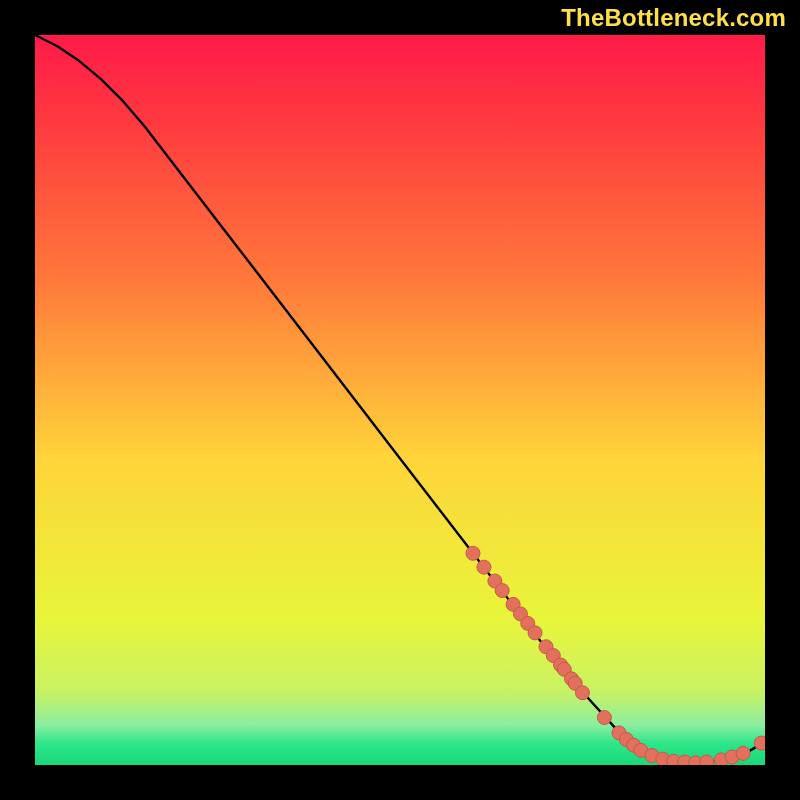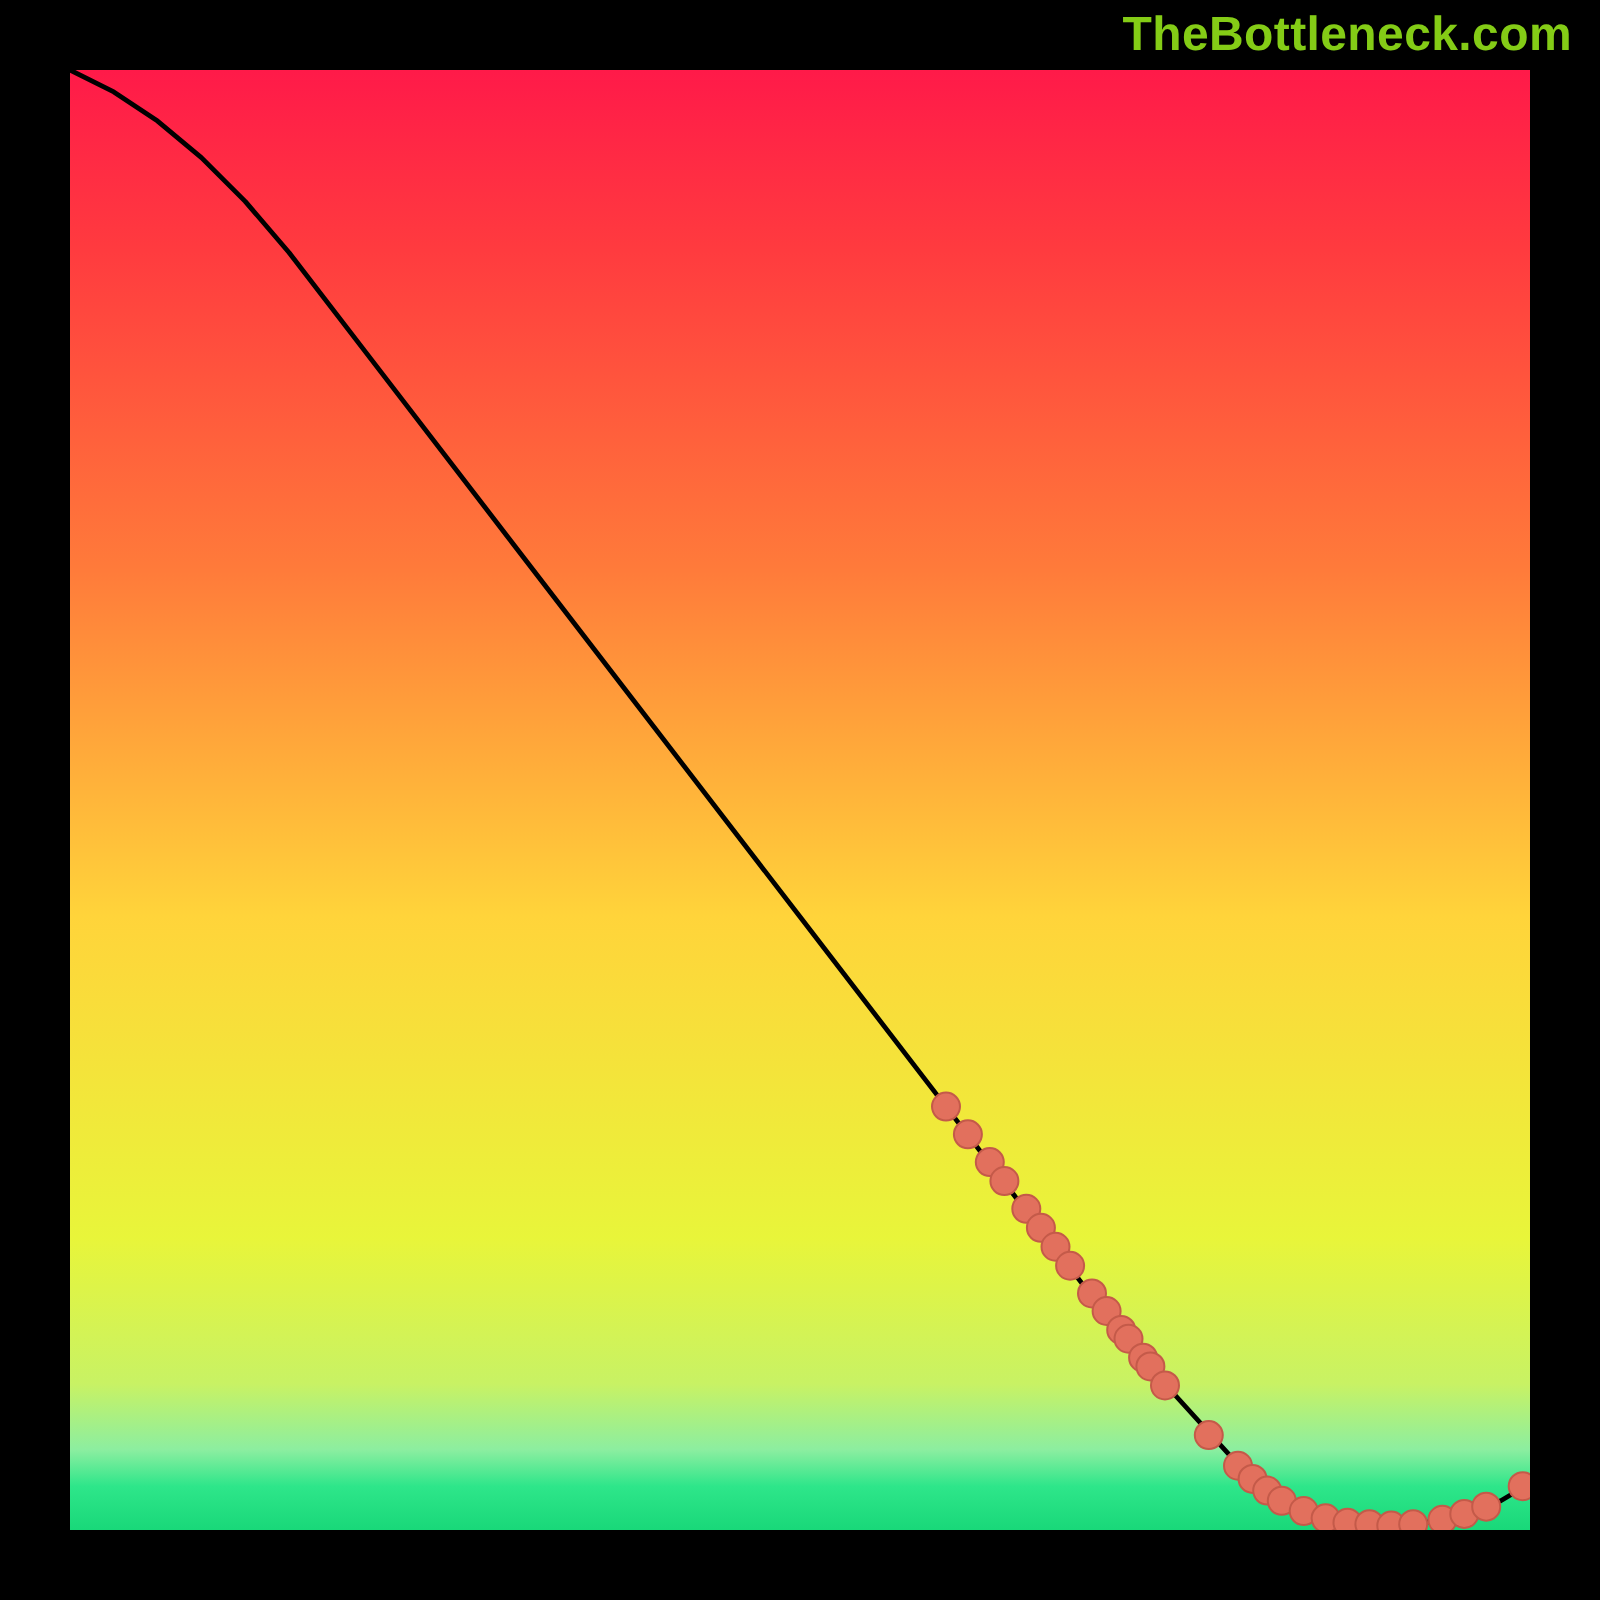--- a/index.html
+++ b/index.html
@@ -14,21 +14,21 @@
   .frame {
     position: relative;
     width: 800px;
     height: 800px;
     background: #000;
   }
   .watermark {
     position: absolute;
     top: 4px;
     right: 14px;
-    color: #84cc16;
+    color: #fde047;
     font-size: 24px;
     font-weight: 600;
     letter-spacing: 0.2px;
     user-select: none;
   }
   .plot-wrap {
     position: absolute;
     left: 35px;
     top: 35px;
     width: 730px;

